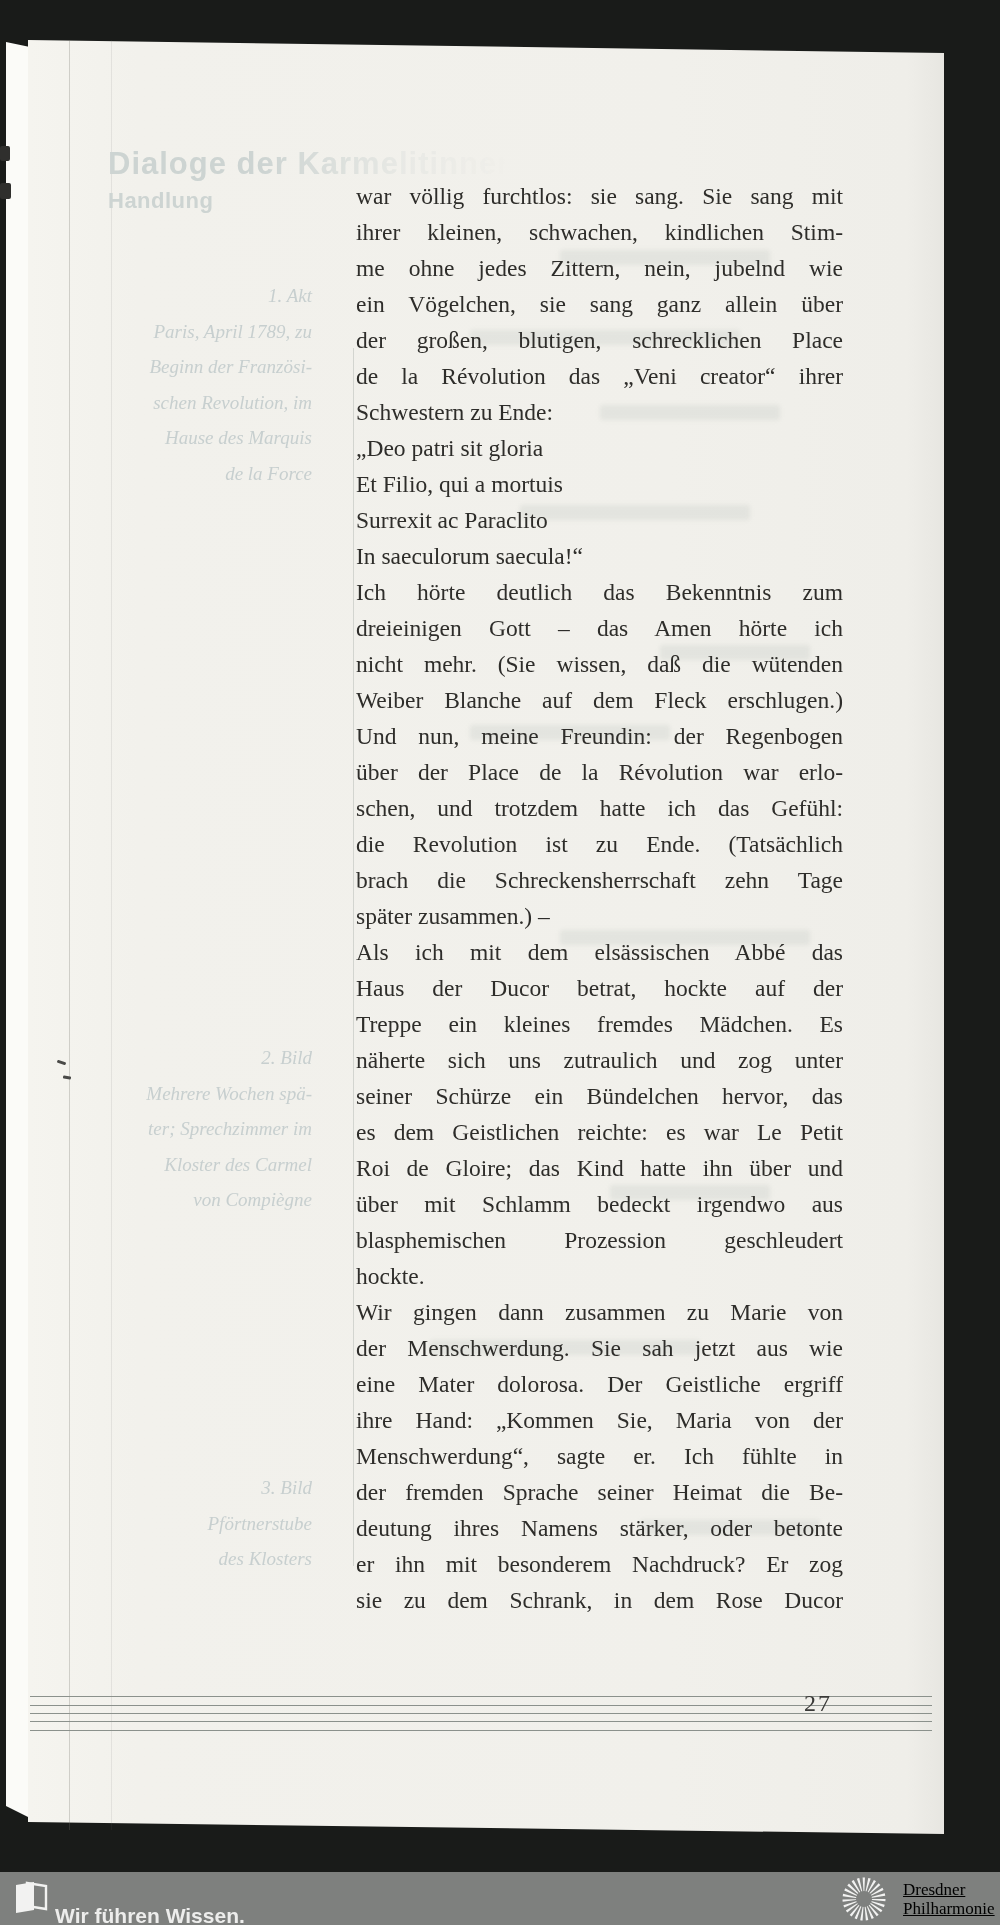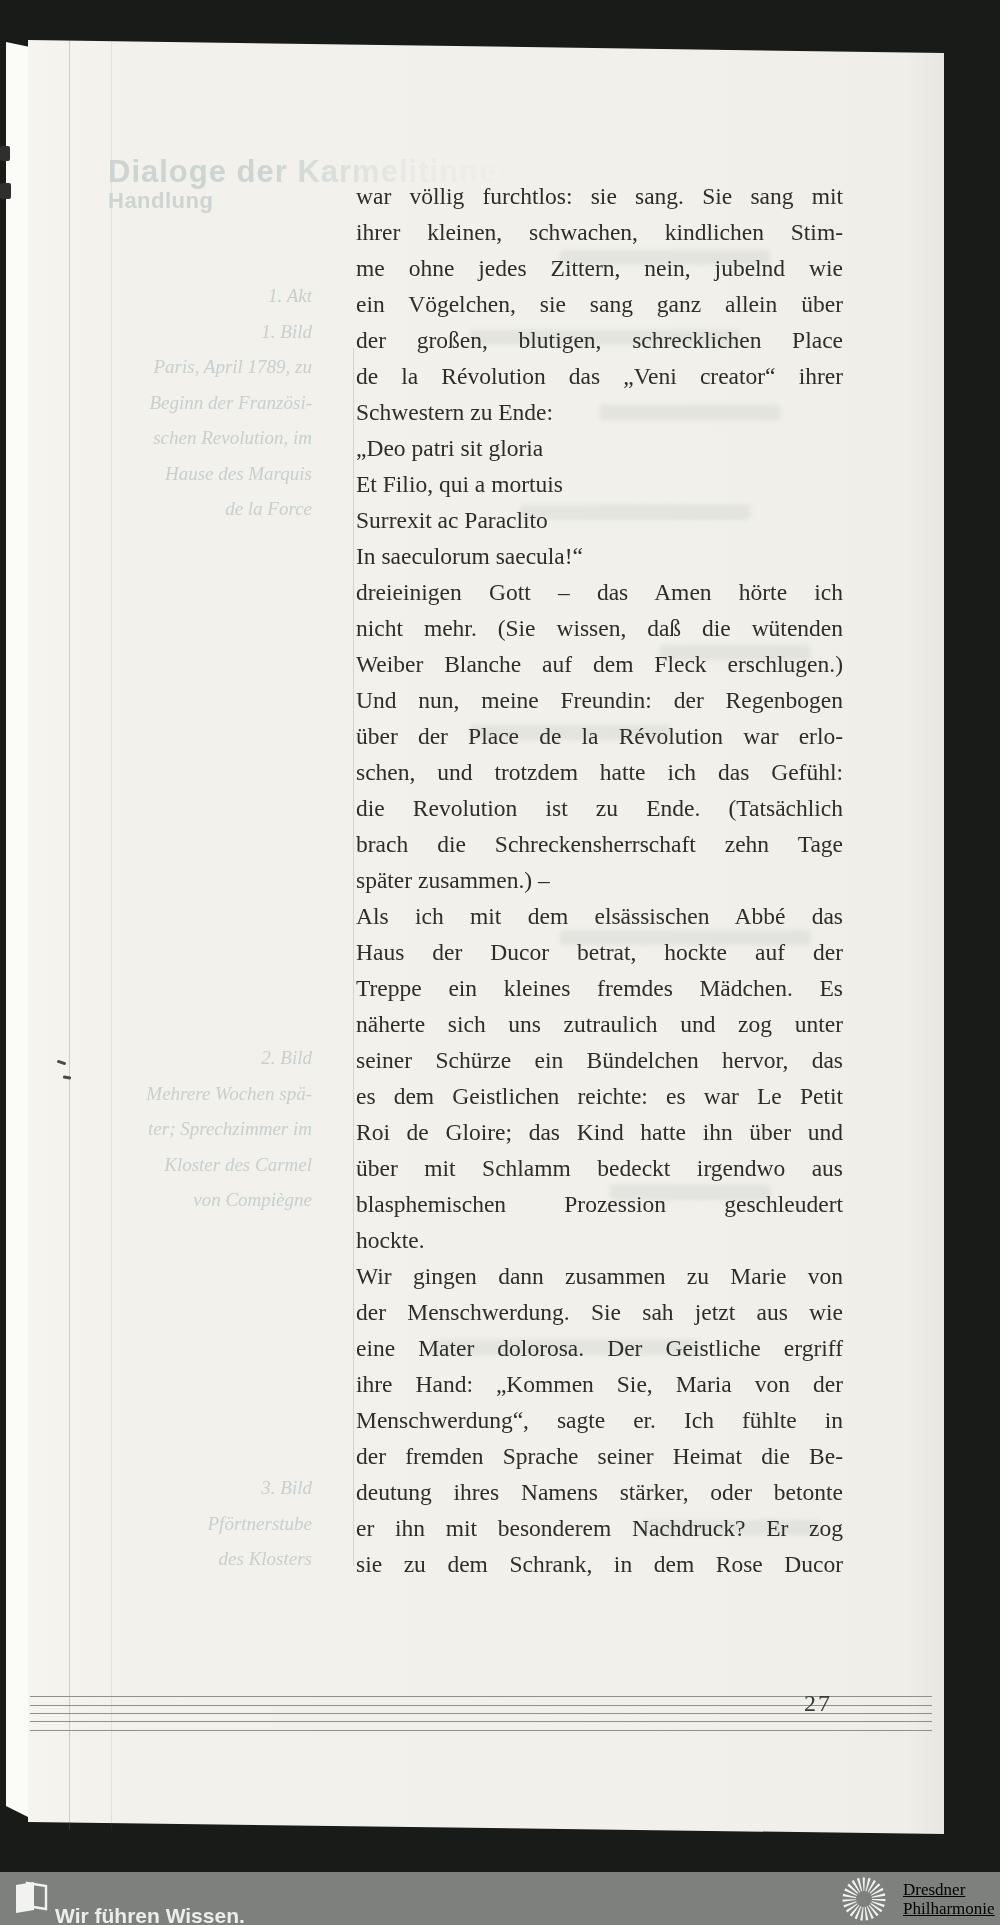--- a/index.html
+++ b/index.html
@@ -21,21 +21,21 @@
   }
   .crease{position:absolute;top:40px;width:1px;height:1790px;}
   .crease.c1{left:69px;background:rgba(110,110,105,0.28);}
   .crease.c2{left:111px;background:rgba(110,110,105,0.12);}
   .margin-rule{position:absolute;left:353px;top:348px;width:1px;height:1218px;background:rgba(100,112,110,0.22);}
   .edge-mark{position:absolute;background:#2f2f2d;border-radius:2px;}
   .tick{position:absolute;background:#4a4a48;height:3px;border-radius:1px;}
   
   .bleed{color:#cdd4d2;filter:blur(0.5px);}
   .bleed-title{
-    position:absolute;left:108px;top:154px;
+    position:absolute;left:108px;top:146px;
     font-family:"Liberation Sans","DejaVu Sans",sans-serif;
     font-weight:bold;font-size:31px;letter-spacing:1px;white-space:nowrap;
     -webkit-mask-image:linear-gradient(90deg,#000 0,#000 38%,rgba(0,0,0,0.25) 72%,transparent 98%);
             mask-image:linear-gradient(90deg,#000 0,#000 38%,rgba(0,0,0,0.25) 72%,transparent 98%);
             text-align:right;
   }
   .bleed-subtitle{
     position:absolute;left:108px;top:188px;
     font-family:"Liberation Sans","DejaVu Sans",sans-serif;
     font-weight:bold;font-size:22px;letter-spacing:0.5px;
@@ -92,21 +92,20 @@
 <div class="edge-mark" style="left:0;top:146px;width:10px;height:15px;"></div>
 <div class="edge-mark" style="left:0;top:183px;width:11px;height:16px;"></div>
 <div class="tick" style="left:57px;top:1061px;width:9px;transform:rotate(18deg);"></div>
 <div class="tick" style="left:63px;top:1076px;width:8px;transform:rotate(8deg);"></div>
 
 <div class="bleed bleed-title">Dialoge der Karmelitinnen</div>
 <div class="bleed bleed-subtitle">Handlung</div>
 
 <div class="margin-block" style="top:278px;">
     <div>1. Akt</div>
-    <div>1. Bild</div>
     <div>Paris, April 1789, zu</div>
     <div>Beginn der Französi-</div>
     <div>schen Revolution, im</div>
     <div>Hause des Marquis</div>
     <div>de la Force</div>
   </div>
 <div class="margin-block" style="top:1040px;">
     <div>2. Bild</div>
     <div>Mehrere Wochen spä-</div>
     <div>ter; Sprechzimmer im</div>
@@ -135,20 +134,21 @@
     <div class="bline j">ihrer kleinen, schwachen, kindlichen Stim-</div>
     <div class="bline j">me ohne jedes Zittern, nein, jubelnd wie</div>
     <div class="bline j">ein Vögelchen, sie sang ganz allein über</div>
     <div class="bline j">der großen, blutigen, schrecklichen Place</div>
     <div class="bline j">de la Révolution das „Veni creator“ ihrer</div>
     <div class="bline">Schwestern zu Ende:</div>
     <div class="bline">„Deo patri sit gloria</div>
     <div class="bline">Et Filio, qui a mortuis</div>
     <div class="bline">Surrexit ac Paraclito</div>
     <div class="bline">In saeculorum saecula!“</div>
+    <div class="bline j">Ich hörte deutlich das Bekenntnis zum</div>
     <div class="bline j">dreieinigen Gott – das Amen hörte ich</div>
     <div class="bline j">nicht mehr. (Sie wissen, daß die wütenden</div>
     <div class="bline j">Weiber Blanche auf dem Fleck erschlugen.)</div>
     <div class="bline j">Und nun, meine Freundin: der Regenbogen</div>
     <div class="bline j">über der Place de la Révolution war erlo-</div>
     <div class="bline j">schen, und trotzdem hatte ich das Gefühl:</div>
     <div class="bline j">die Revolution ist zu Ende. (Tatsächlich</div>
     <div class="bline j">brach die Schreckensherrschaft zehn Tage</div>
     <div class="bline">später zusammen.) –</div>
     <div class="bline j">Als ich mit dem elsässischen Abbé das</div>

